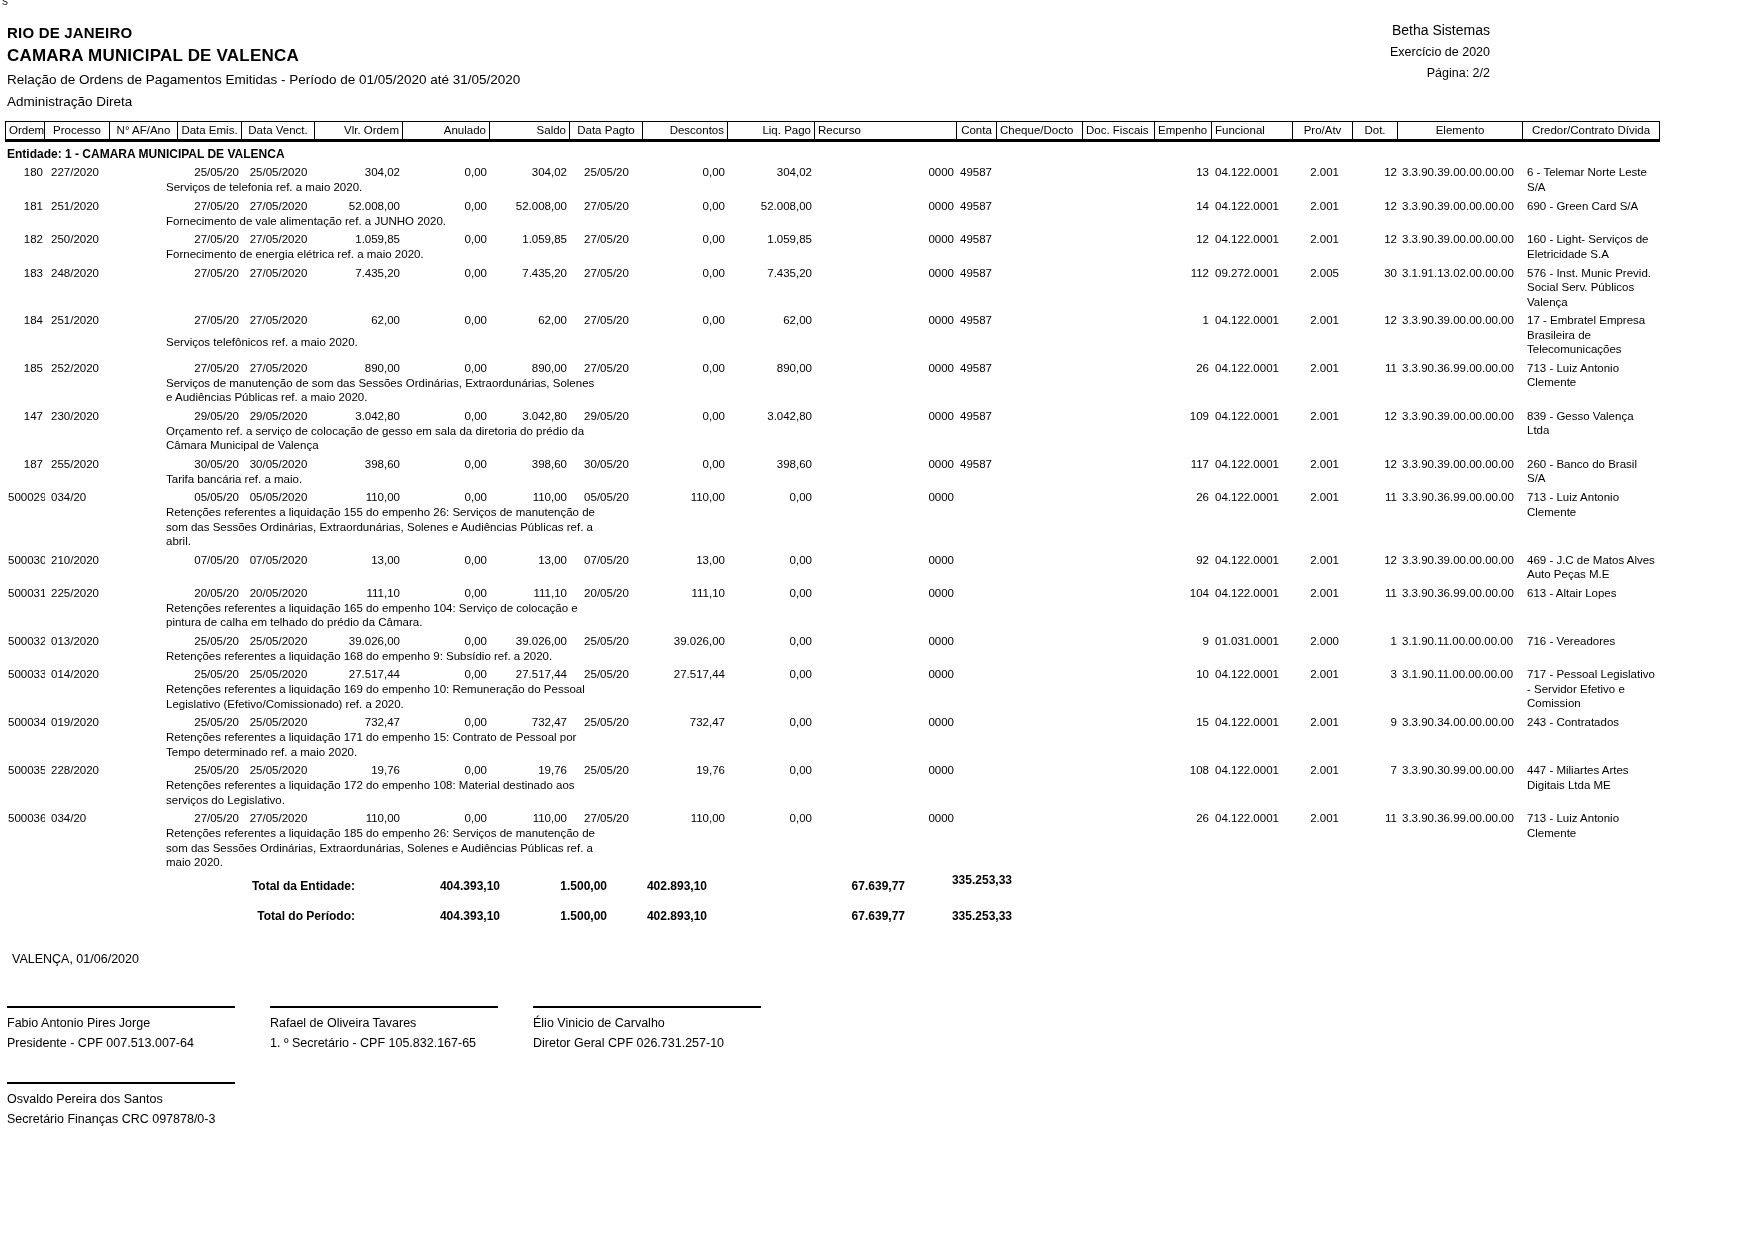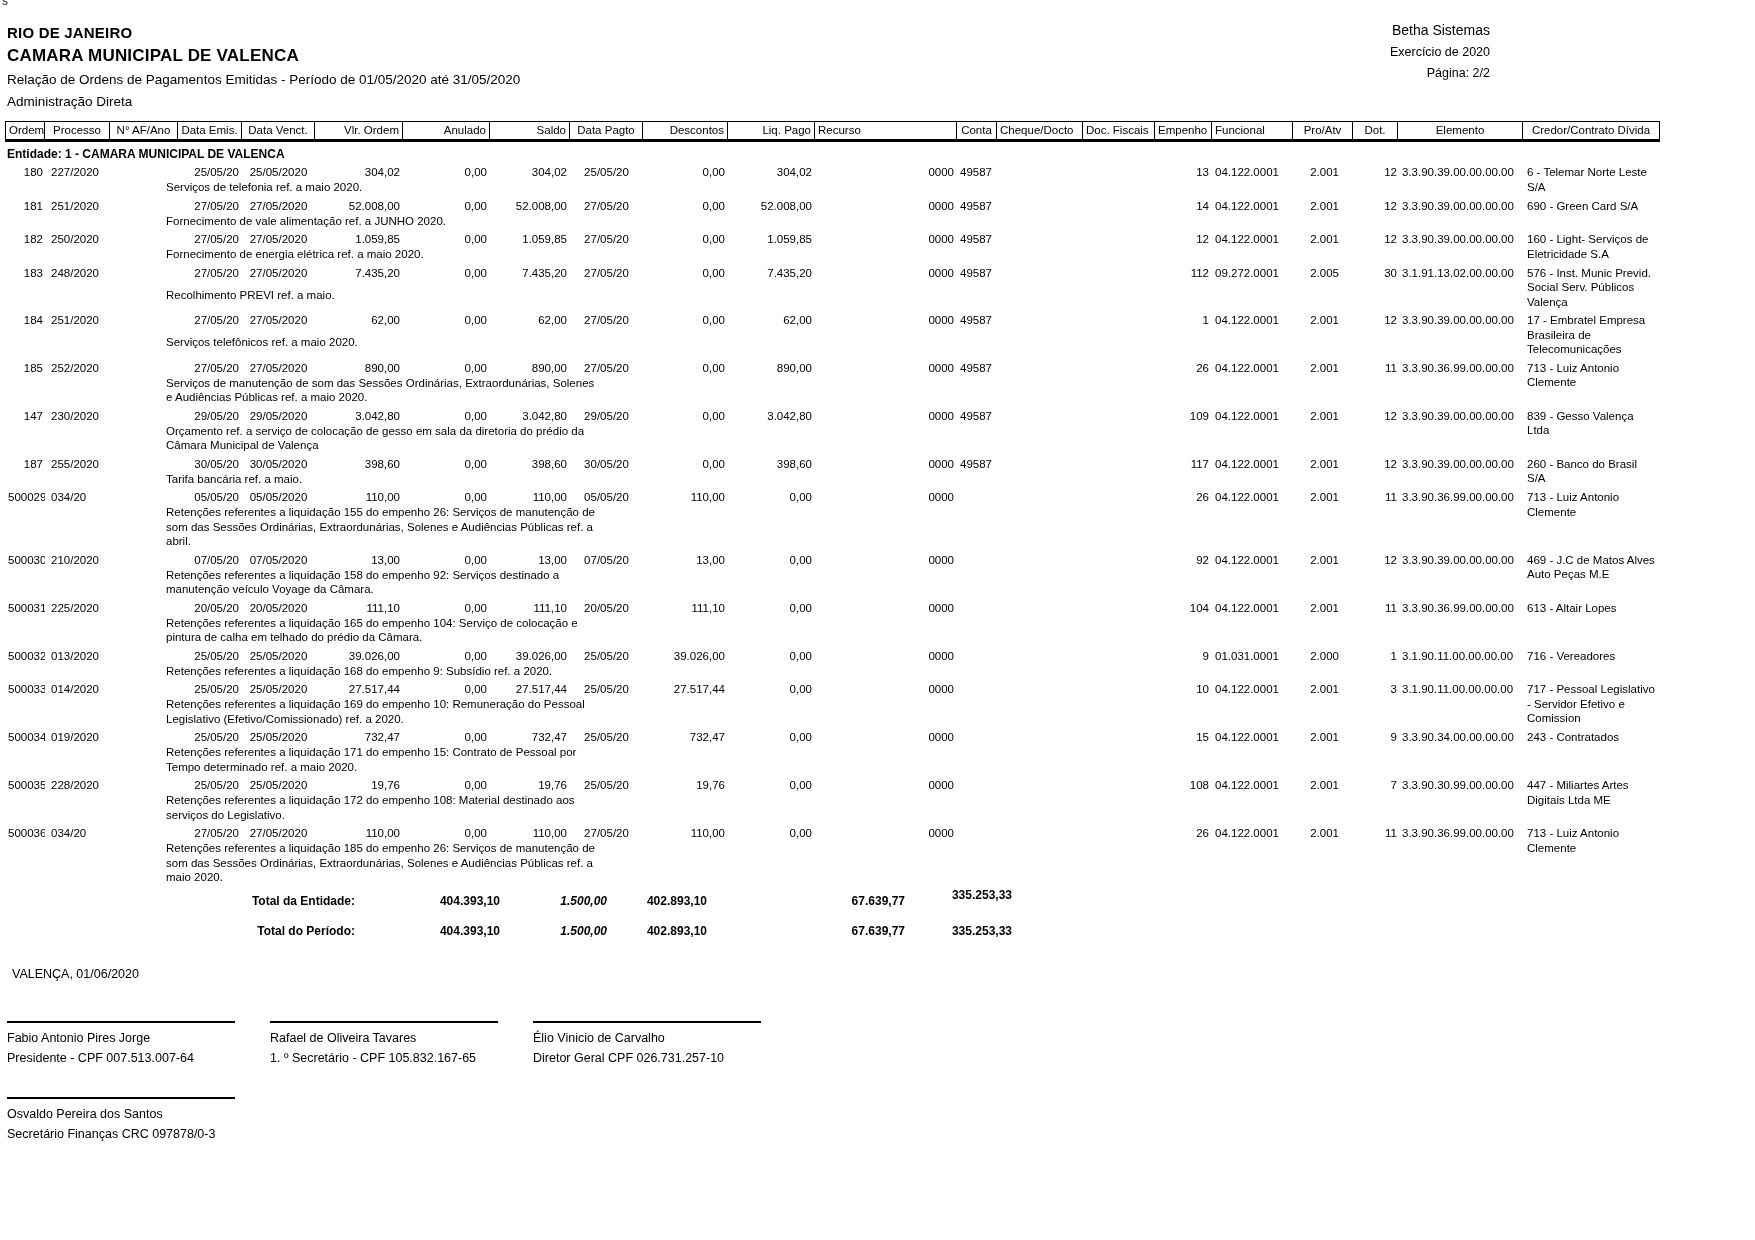--- a/index.html
+++ b/index.html
@@ -51,21 +51,21 @@
   .cell-dot { padding-right:1px; }
   .cell-elemento { padding-left:4px; }
   .cell-credor { grid-column:21; grid-row:1 / span 2; white-space:normal; line-height:14.5px; padding-left:4px; }
   .desc { grid-column:1 / span 12; grid-row:2; margin-left:161px; width:436px; font-size:11.5px; line-height:14.5px; margin-top:1px; }
 
   
   .total-row { margin-top:9px;gap:20px; }
   .total-row + .total-row { margin-top:15px; }
   .t-label { grid-column:1 / span 5; text-align:right; padding-right:40px; font-weight:bold; font-size:12px; line-height:15px; }
   .t-val { font-weight:bold; font-size:12px; line-height:15px; text-align:right; padding:0 3px; white-space:nowrap; }
-  .t-vlr { grid-column:6; } .t-anu { grid-column:7;font-style:italic; } .t-sal { grid-column:8; }
+  .t-vlr { grid-column:6; } .t-anu { grid-column:7; } .t-sal { grid-column:8; }
   .t-des { grid-column:10; } .t-liq { grid-column:11; }
   .total-row.first .t-liq { position:relative; top:-6px; }
 
   
   .place-date { margin:28px 0 0 7px; font-size:12.5px; }
   .sig-row { display:flex; gap:35px; margin:40px 0 0 2px; }
   .sig { width:228px; }
   .sig-line { border-top:2px solid #000; height:0; margin-bottom:8px; }
   .sig-name { font-size:12.5px; margin-bottom:6px; white-space:nowrap; }
   .sig-role { font-size:12.5px; white-space:nowrap; }
@@ -204,21 +204,20 @@
           <div class="cell c-r cell-recurso">0000</div>
           <div class="cell c-l cell-conta">49587</div>
           <div class="cell c-l cell-cheque_docto"></div>
           <div class="cell c-l cell-doc_fiscais"></div>
           <div class="cell c-r cell-empenho">112</div>
           <div class="cell c-l cell-funcional">09.272.0001</div>
           <div class="cell c-r cell-pro_atv">2.005</div>
           <div class="cell c-r cell-dot">30</div>
           <div class="cell c-l cell-elemento">3.1.91.13.02.00.00.00</div>
           <div class="cell cell-credor">576 - Inst. Munic Previd. Social Serv. Públicos Valença</div>
-          <div class="desc">Recolhimento PREVI ref. a maio.</div>
         </div>
         <div class="grid row">
           <div class="cell c-r cell-ordem">184</div>
           <div class="cell c-l cell-processo">251/2020</div>
           <div class="cell c-l cell-af_ano"></div>
           <div class="cell c-r cell-data_emis">27/05/20</div>
           <div class="cell c-c cell-data_venct">27/05/2020</div>
           <div class="cell c-r cell-vlr_ordem">62,00</div>
           <div class="cell c-r cell-anulado">0,00</div>
           <div class="cell c-r cell-saldo">62,00</div>
@@ -348,21 +347,20 @@
           <div class="cell c-r cell-recurso">0000</div>
           <div class="cell c-l cell-conta"></div>
           <div class="cell c-l cell-cheque_docto"></div>
           <div class="cell c-l cell-doc_fiscais"></div>
           <div class="cell c-r cell-empenho">92</div>
           <div class="cell c-l cell-funcional">04.122.0001</div>
           <div class="cell c-r cell-pro_atv">2.001</div>
           <div class="cell c-r cell-dot">12</div>
           <div class="cell c-l cell-elemento">3.3.90.39.00.00.00.00</div>
           <div class="cell cell-credor">469 - J.C de Matos Alves Auto Peças M.E</div>
-          <div class="desc">Retenções referentes a liquidação 158 do empenho 92: Serviços destinado a manutenção veículo Voyage da Câmara.</div>
         </div>
         <div class="grid row">
           <div class="cell c-r cell-ordem">500031</div>
           <div class="cell c-l cell-processo">225/2020</div>
           <div class="cell c-l cell-af_ano"></div>
           <div class="cell c-r cell-data_emis">20/05/20</div>
           <div class="cell c-c cell-data_venct">20/05/2020</div>
           <div class="cell c-r cell-vlr_ordem">111,10</div>
           <div class="cell c-r cell-anulado">0,00</div>
           <div class="cell c-r cell-saldo">111,10</div>

